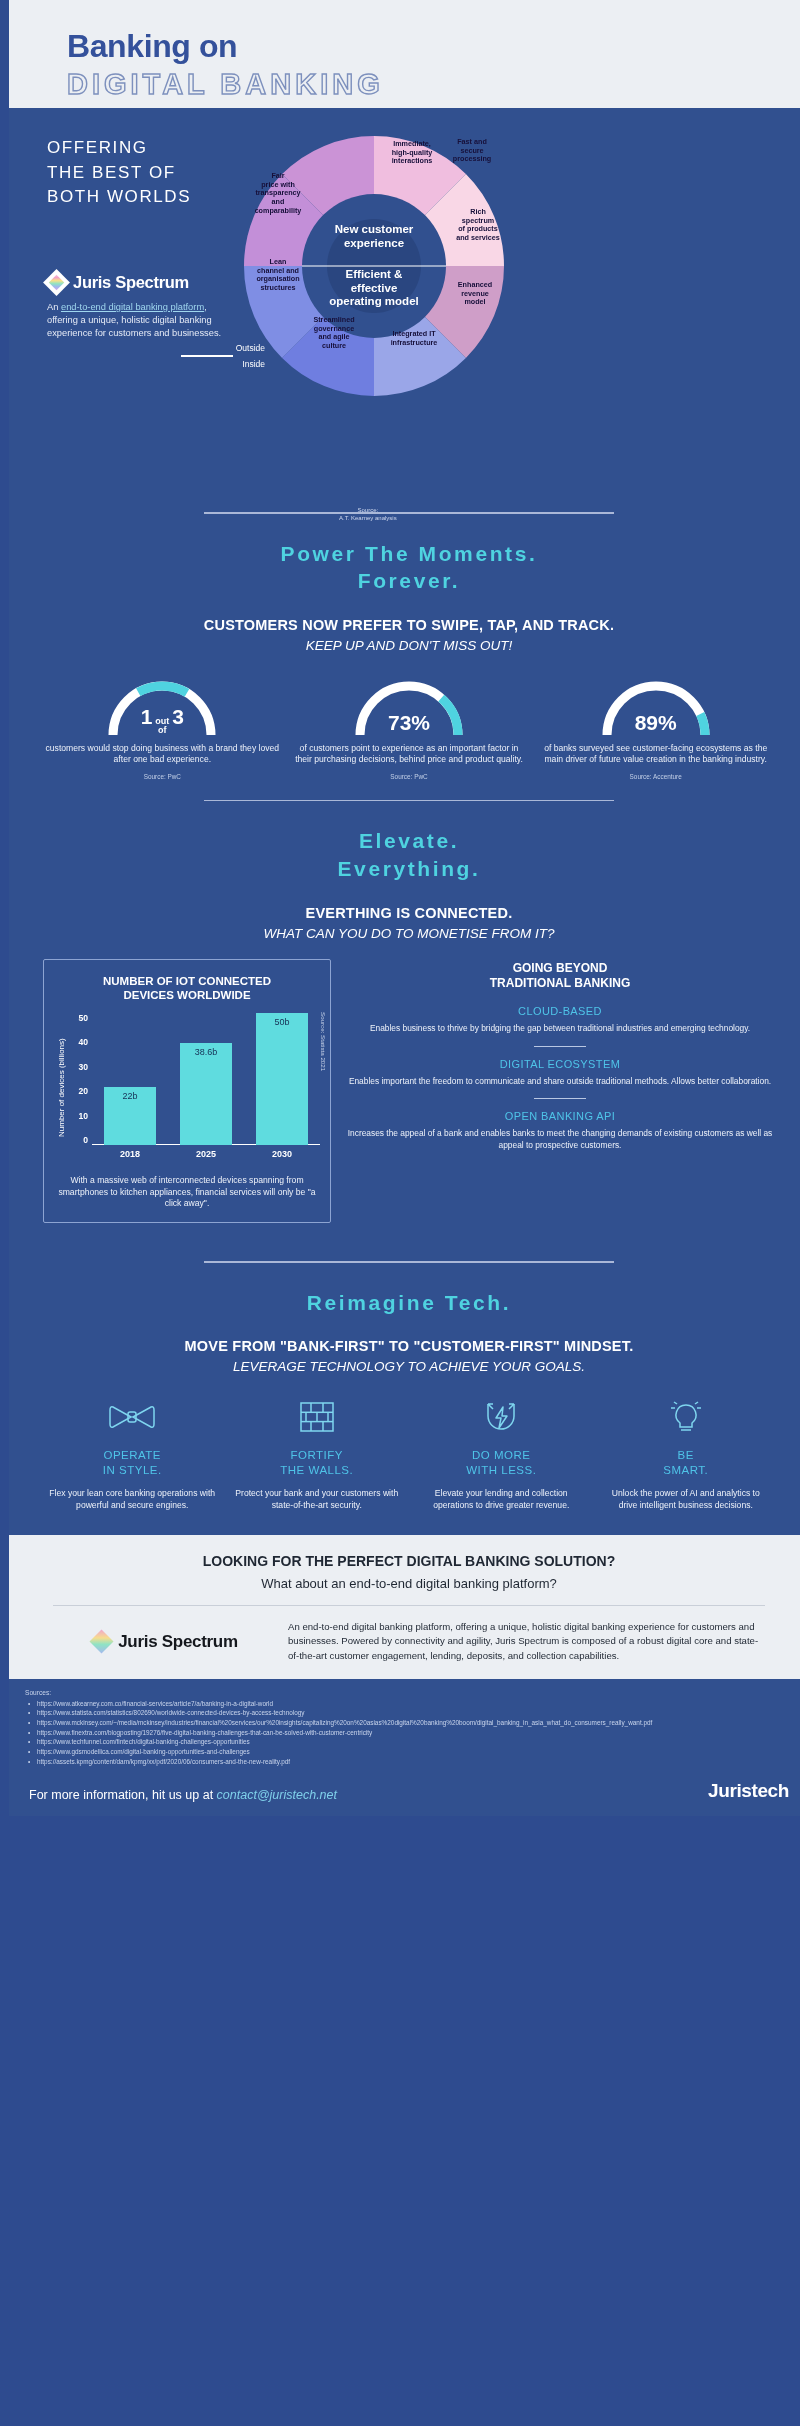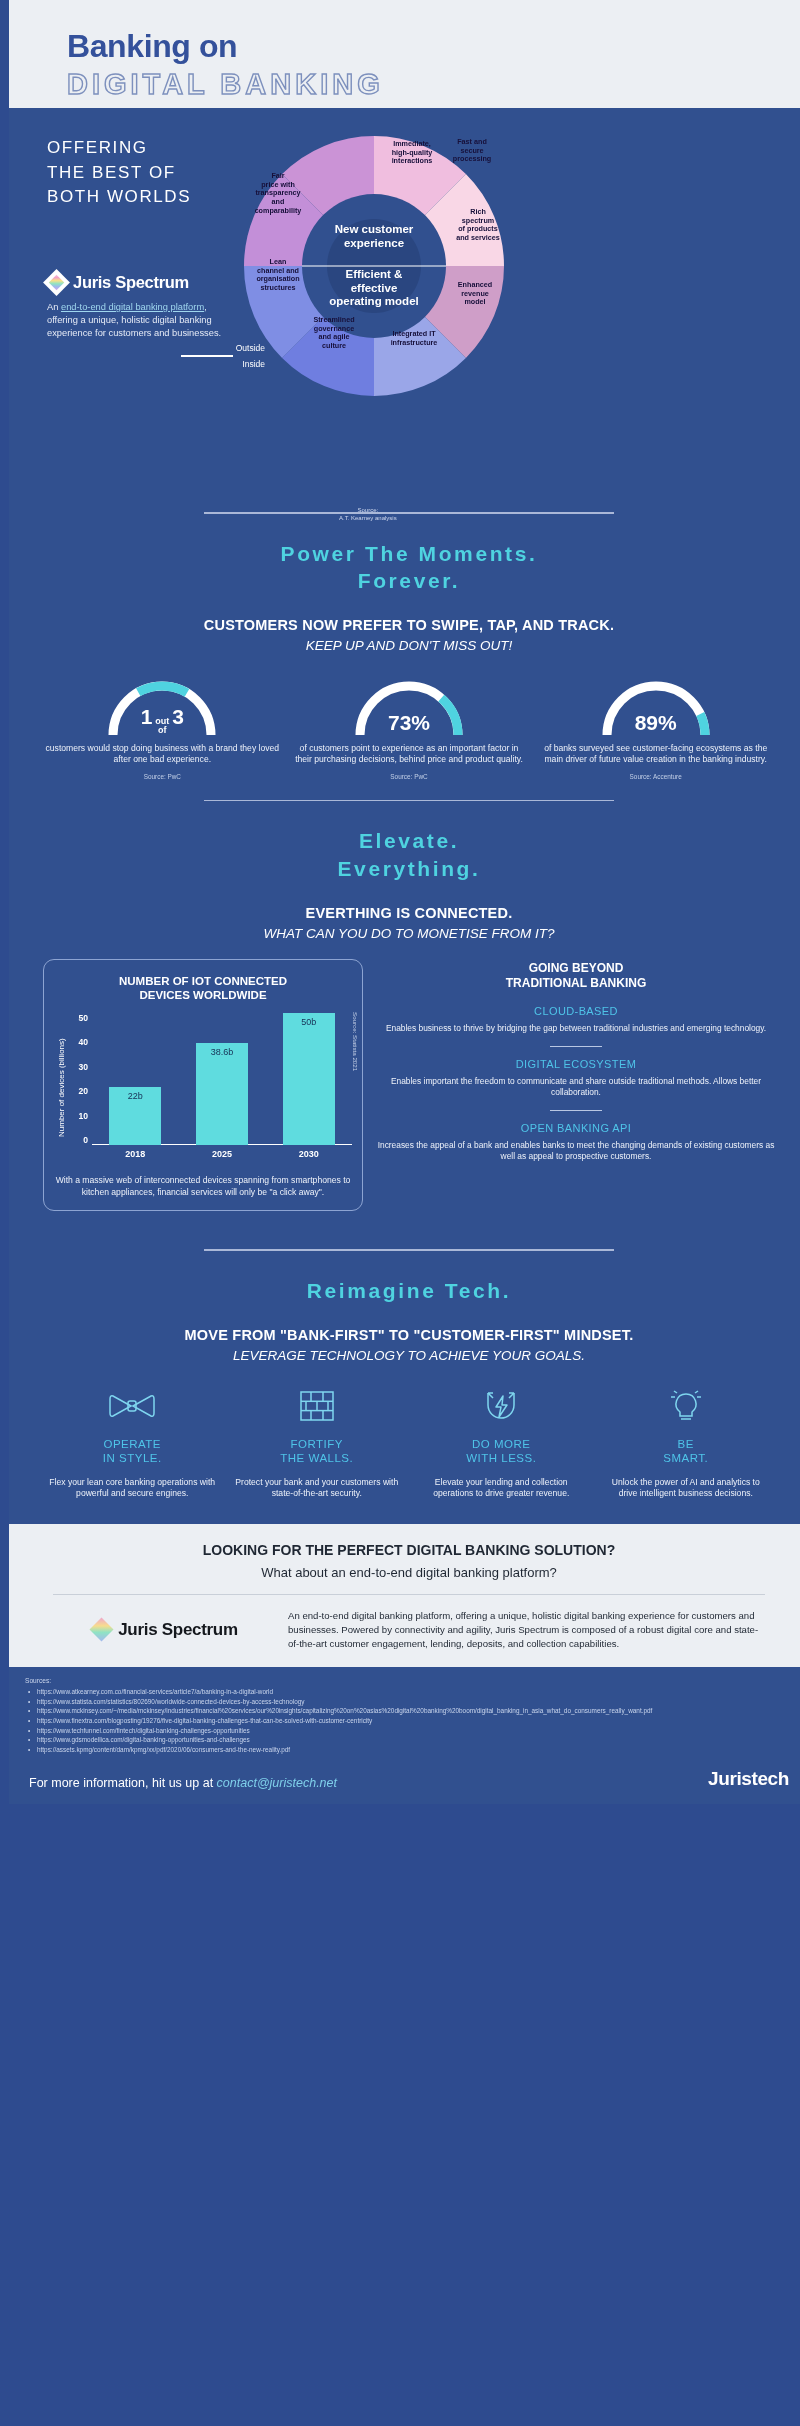--- a/index.html
+++ b/index.html
@@ -132,21 +132,21 @@
     display: flex; align-items: baseline; justify-content: center; gap: 3px;
   }
   .gauge-val .small { font-size: 9px; line-height: 1.0; font-weight: bold; text-align: center; }
   .statdesc { font-size: 8.6px; line-height: 1.32; color: #eef2fa; margin-top: 6px; }
   .statsrc { font-size: 6.4px; color: #c3d0e8; margin-top: 7px; }
 
   
   .sec3 { padding: 6px 0 16px; }
   .chartrow { display: flex; padding: 0 34px; margin-top: 18px; gap: 14px; }
   .chartcard {
-    width: 320px; border: 1.2px solid #8da4d2; border-radius: 11px;
+    width: 288px; border: 1.2px solid #8da4d2; border-radius: 2px;
     padding: 14px 10px 12px; position: relative;
   }
   .charttitle {
     text-align: center; font-size: 11.5px; font-weight: bold;
     line-height: 1.28; margin-bottom: 10px;
   }
   .plotwrap { position: relative; height: 150px; display: flex; }
   .ylabel {
     writing-mode: vertical-rl; transform: rotate(180deg);
     font-size: 8px; text-align: center; width: 14px;

